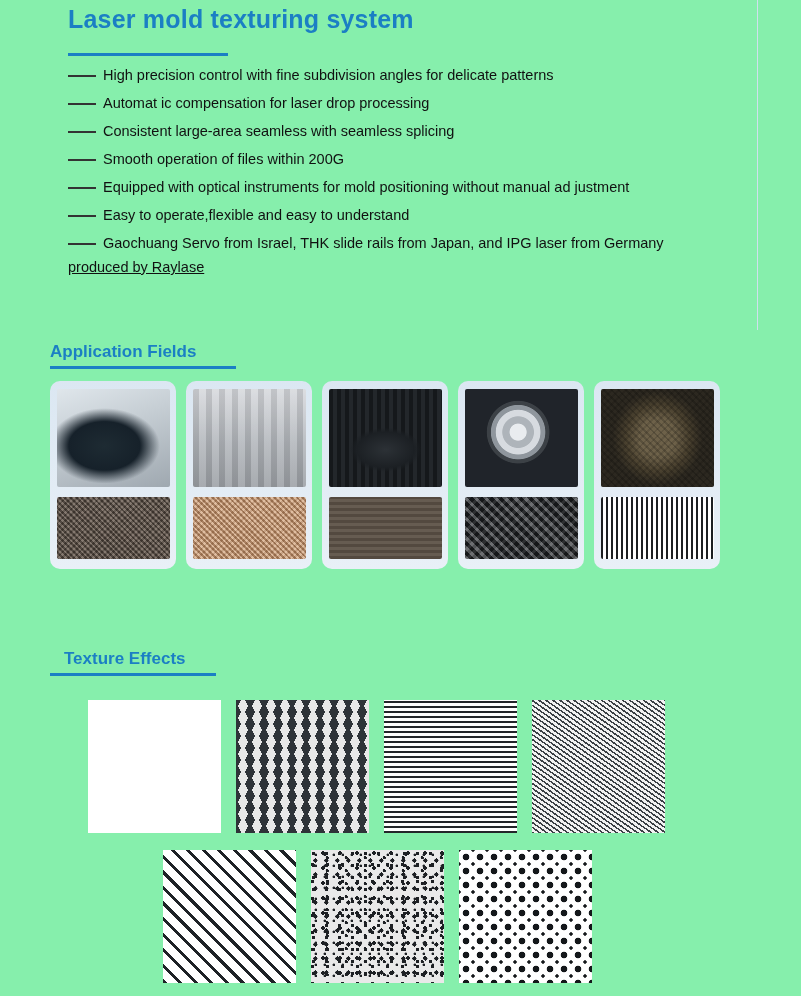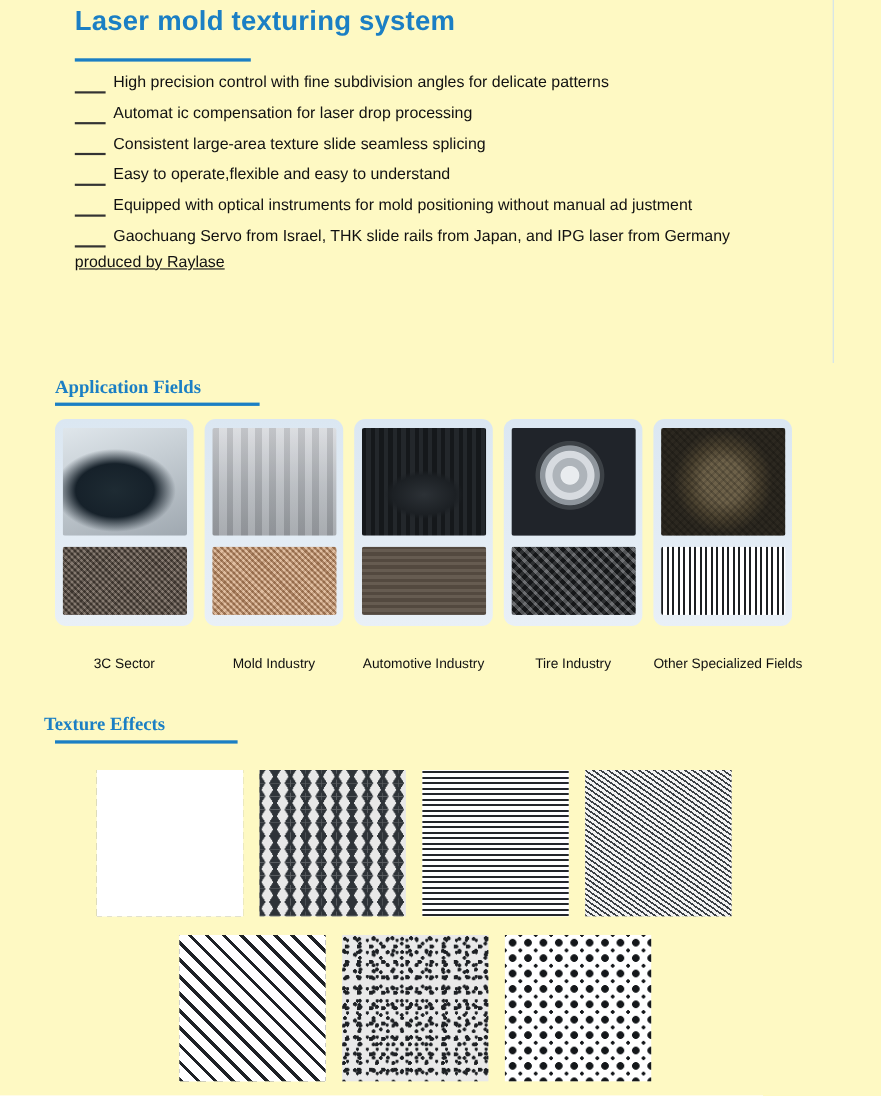--- a/index.html
+++ b/index.html
@@ -13,21 +13,21 @@
     height: 996px;
     font-family: "Liberation Sans", sans-serif;
     color: #1a1a1a;
     position: relative;
     overflow: hidden;
   }
   .page {
     position: relative;
     width: 801px;
     height: 996px;
-    background: #fef9c3;
+    background: #86efac;
   }
   
   .right-rule {
     position: absolute;
     top: 0;
     left: 757px;
     width: 1px;
     height: 330px;
     background: #cfe0ee;
   }
@@ -54,21 +54,21 @@
 
   
   .features {
     position: absolute;
     left: 68px;
     top: 66px;
     width: 680px;
   }
   .feature {
     display: flex;
-    align-items: flex-end;
+    align-items: flex-start;
     margin-bottom: 9px;
     font-size: 14.5px;
     color: #111;
     line-height: 19px;
   }
   .dash {
     flex: 0 0 auto;
     width: 28px;
     margin-right: 7px;
     margin-top: 9px;
@@ -84,32 +84,31 @@
     text-decoration: underline;
   }
 
   
   .section-head {
     position: absolute;
     font-size: 17px;
     font-weight: bold;
     color: #1b7fc4;
     white-space: nowrap;
-    font-family: Liberation Serif, serif;
   }
   .section-rule {
     position: absolute;
     height: 3px;
     background: #1b7fc4;
   }
 
   #app-head { left: 50px; top: 342px; }
   #app-rule { left: 50px; top: 366px; width: 186px; }
 
-  #tex-head { left: 40px; top: 649px; text-align: center; }
+  #tex-head { left: 64px; top: 649px; text-align: center; }
   #tex-rule { left: 50px; top: 673px; width: 166px; }
 
   
   .app-row {
     position: absolute;
     left: 50px;
     top: 381px;
     width: 700px;
     display: flex;
     gap: 0px;
@@ -309,29 +308,33 @@
     <div class="feature">
       <span class="dash"></span>
       <span class="feature-text">High precision control with fine subdivision angles for delicate patterns</span>
     </div>
     <div class="feature">
       <span class="dash"></span>
       <span class="feature-text">Automat ic compensation for laser drop processing</span>
     </div>
     <div class="feature">
       <span class="dash"></span>
-      <span class="feature-text">Consistent large-area texture slide seamless splicing</span>
+      <span class="feature-text">Consistent large-area seamless with seamless splicing</span>
+    </div>
+    <div class="feature">
+      <span class="dash"></span>
+      <span class="feature-text">Smooth operation of files within 200G</span>
+    </div>
+    <div class="feature">
+      <span class="dash"></span>
+      <span class="feature-text">Equipped with optical instruments for mold positioning without manual ad justment</span>
     </div>
     <div class="feature">
       <span class="dash"></span>
       <span class="feature-text">Easy to operate,flexible and easy to understand</span>
-    </div>
-    <div class="feature">
-      <span class="dash"></span>
-      <span class="feature-text">Equipped with optical instruments for mold positioning without manual ad justment</span>
     </div>
     <div class="feature">
       <span class="dash"></span>
       <span class="feature-text">Gaochuang Servo from Israel, THK slide rails from Japan, and IPG laser from Germany</span>
     </div>
     <div class="feature-cont">produced by Raylase</div>
   </div>
 
   <div class="section-head" id="app-head">Application Fields</div>
   <div class="section-rule" id="app-rule"></div>
@@ -354,27 +357,20 @@
       <div class="app-tex tx-carbon"></div>
     </div>
     <div class="app-card">
       <div class="app-photo ph-other">
         <div class="ph-overlay-weave"></div>
       </div>
       <div class="app-tex tx-lines"></div>
     </div>
   </div>
 
-  <div class="app-labels">
-    <div class="app-label">3C Sector</div>
-    <div class="app-label">Mold Industry</div>
-    <div class="app-label">Automotive Industry</div>
-    <div class="app-label">Tire Industry</div>
-    <div class="app-label">Other Specialized Fields</div>
-  </div>
 
   <div class="section-head" id="tex-head">Texture Effects</div>
   <div class="section-rule" id="tex-rule"></div>
 
   <div class="tex-row1">
     <div class="tex-tile p-grid-blocks"></div>
     <div class="tex-tile p-tri"></div>
     <div class="tex-tile p-patchwork"></div>
     <div class="tex-tile p-swirl"></div>
   </div>

